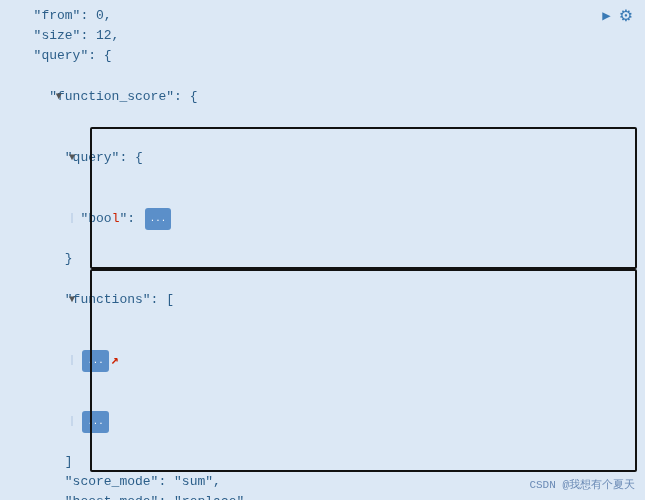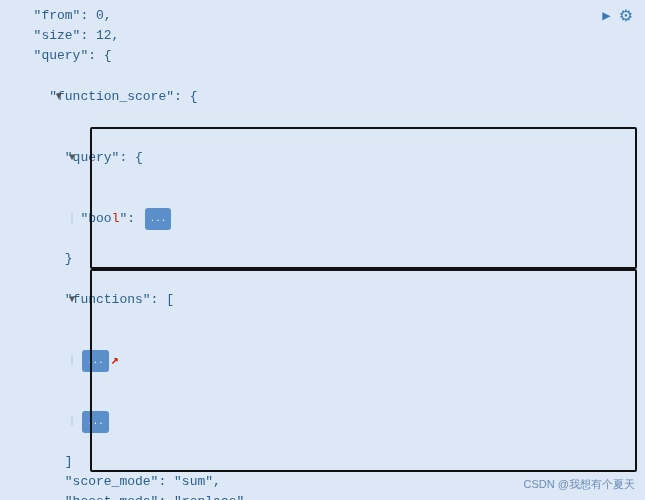--- a/index.html
+++ b/index.html
@@ -93,21 +93,21 @@
       font-weight: bold;
       margin-left: 2px;
     }
 
     .watermark {
       position: absolute;
       bottom: 8px;
       right: 10px;
       color: #6a8ab5;
       font-size: 11px;
-      font-family: Liberation Sans, sans-serif;
+      font-family: Liberation Mono, monospace;
     }
   </style>
 </head>
 <body>
 
 <div class="editor-area">
 
   <div class="toolbar-right">
     <span class="toolbar-icon">▶</span>
     <span class="toolbar-icon" style="font-family:Arial;font-size:16px;">⚙</span>

